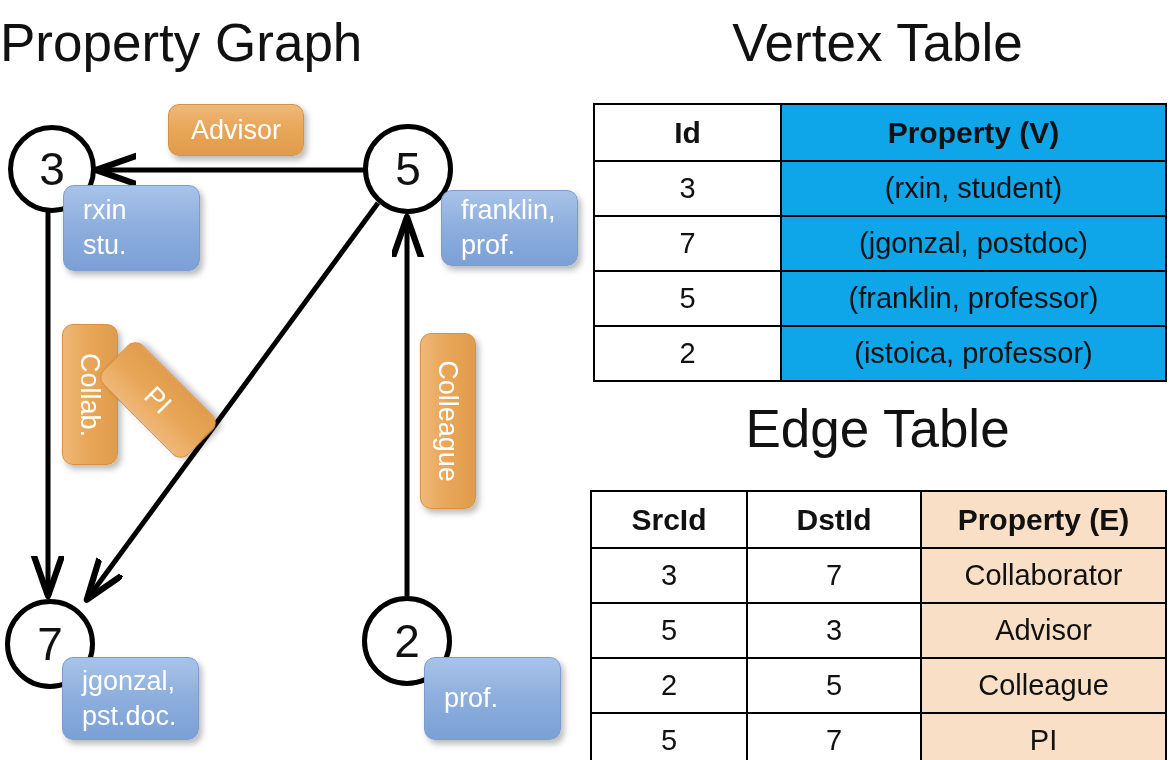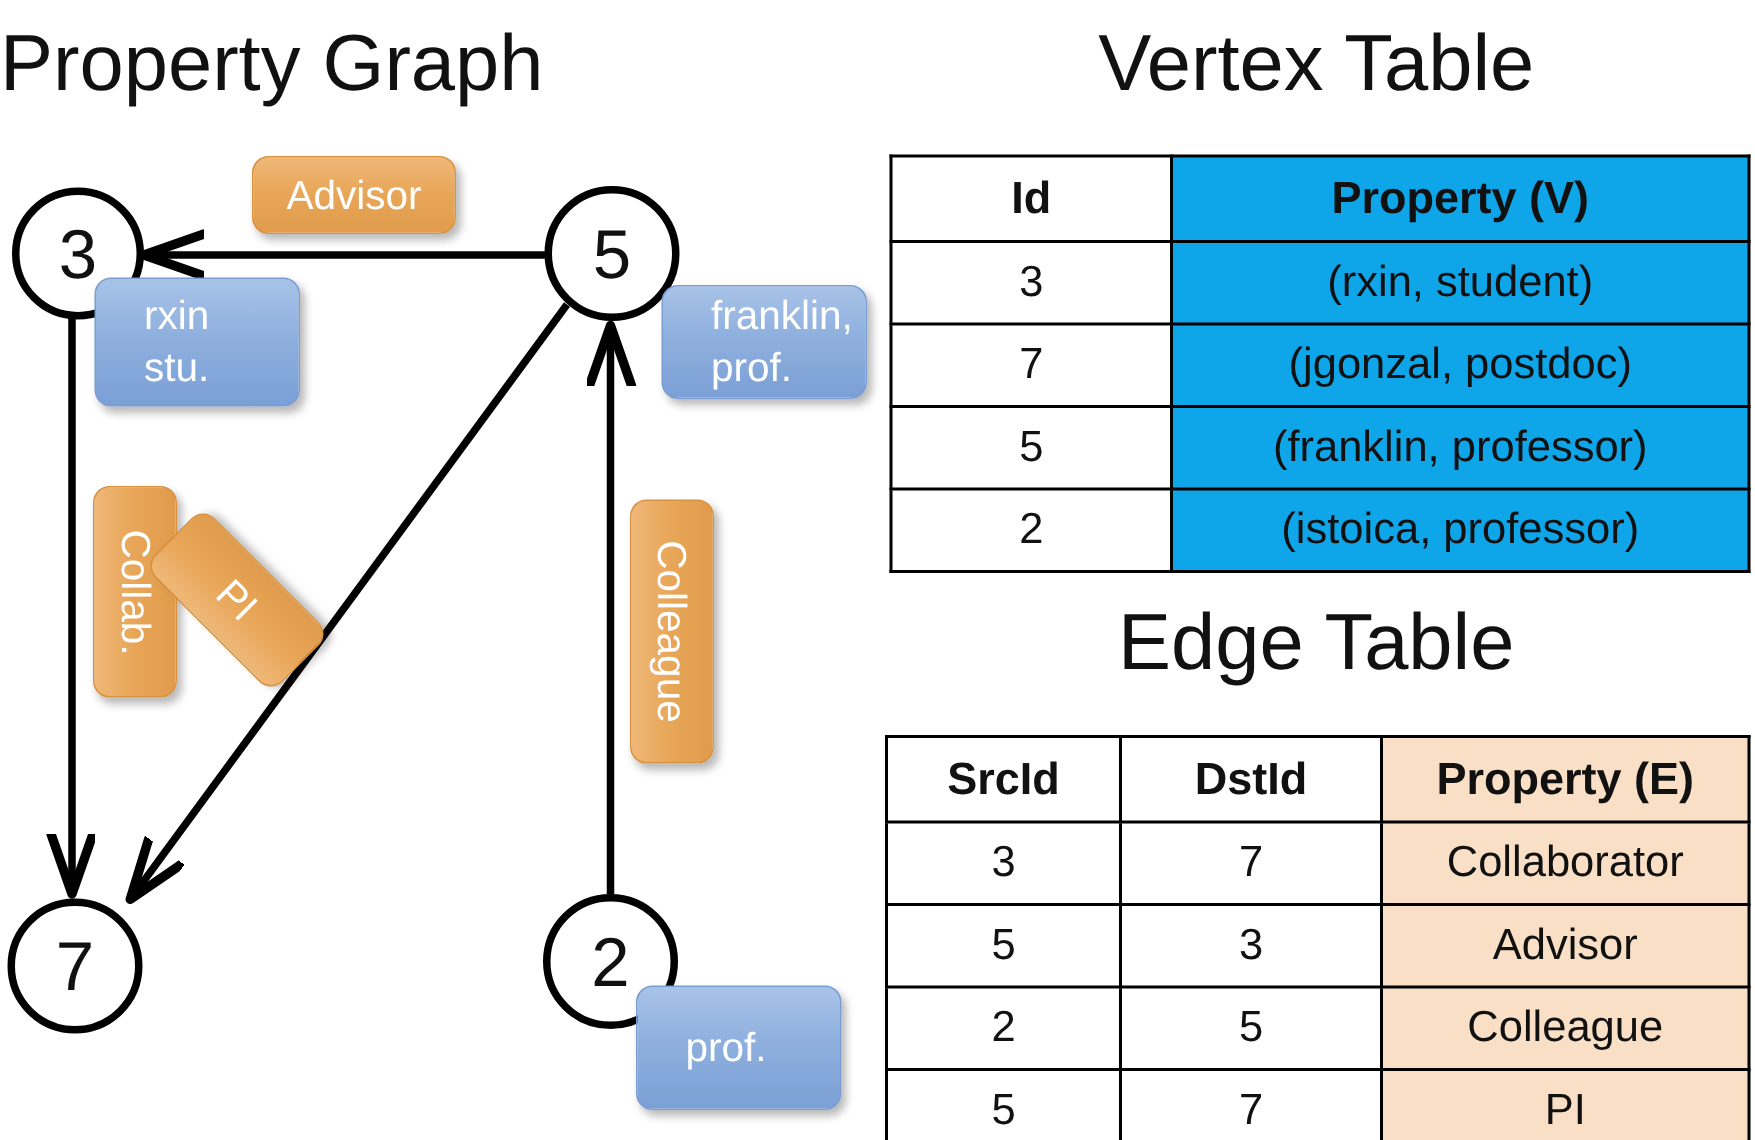--- a/index.html
+++ b/index.html
@@ -34,21 +34,21 @@
     display:flex;align-items:center;justify-content:center;
     font-size:46px;font-weight:300;color:#111;
     z-index:3;
   }
 
   .prop-box{
     position:absolute;
     border-radius:11px;
     color:#fff;
     display:flex;flex-direction:column;justify-content:center;
-    padding:4px 32px;
+    padding:4px 19px;
     box-sizing:border-box;
     font-size:27px;line-height:35px;font-weight:400;
     box-shadow:3px 4px 6px rgba(0,0,0,0.28);
     z-index:4;
   }
   .prop-box.blue{
     background:linear-gradient(180deg,#a8c3e8 0%,#8fb0de 45%,#7ba0d6 100%);
     border:1px solid #7a9cd0;
   }
   .prop-box .line{white-space:nowrap;}
@@ -143,20 +143,24 @@
   <div class="node-circle" style="left:362px;top:596px;width:90px;height:90px;">2</div>
 
   <div class="prop-box blue" style="left:63px;top:185px;width:137px;height:86px;">
     <span class="line">rxin</span>
     <span class="line">stu.</span>
   </div>
   <div class="prop-box blue" style="left:441px;top:190px;width:137px;height:76px;">
     <span class="line">franklin,</span>
     <span class="line">prof.</span>
   </div>
+  <div class="prop-box blue" style="left:62px;top:657px;width:137px;height:83px;">
+    <span class="line">jgonzal,</span>
+    <span class="line">pst.doc.</span>
+  </div>
   <div class="prop-box blue" style="left:424px;top:657px;width:137px;height:83px;">
     <span class="line">prof.</span>
   </div>
 
   <div class="edge-label" id="edge-label-advisor">
     <span>Advisor</span>
   </div>
   <div class="edge-label" id="edge-label-collab">
     <span>Collab.</span>
   </div>

